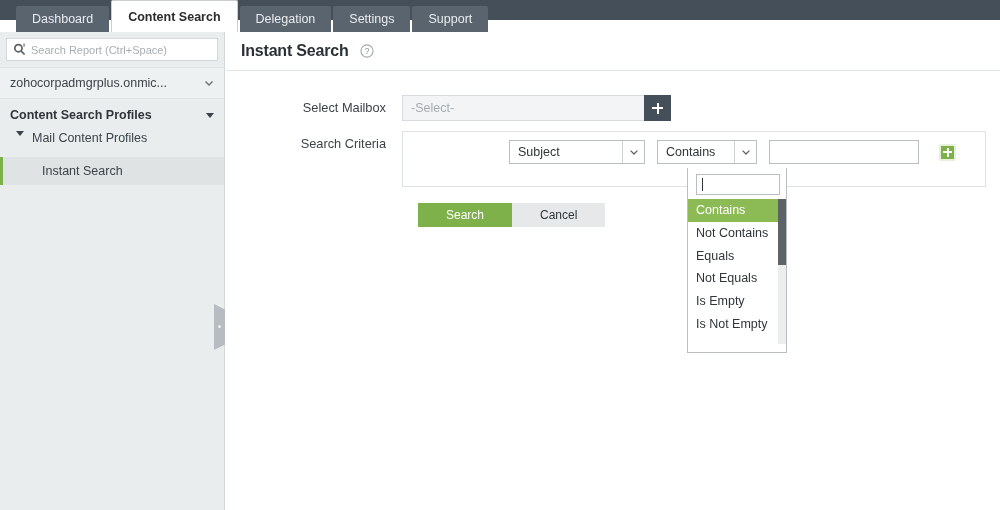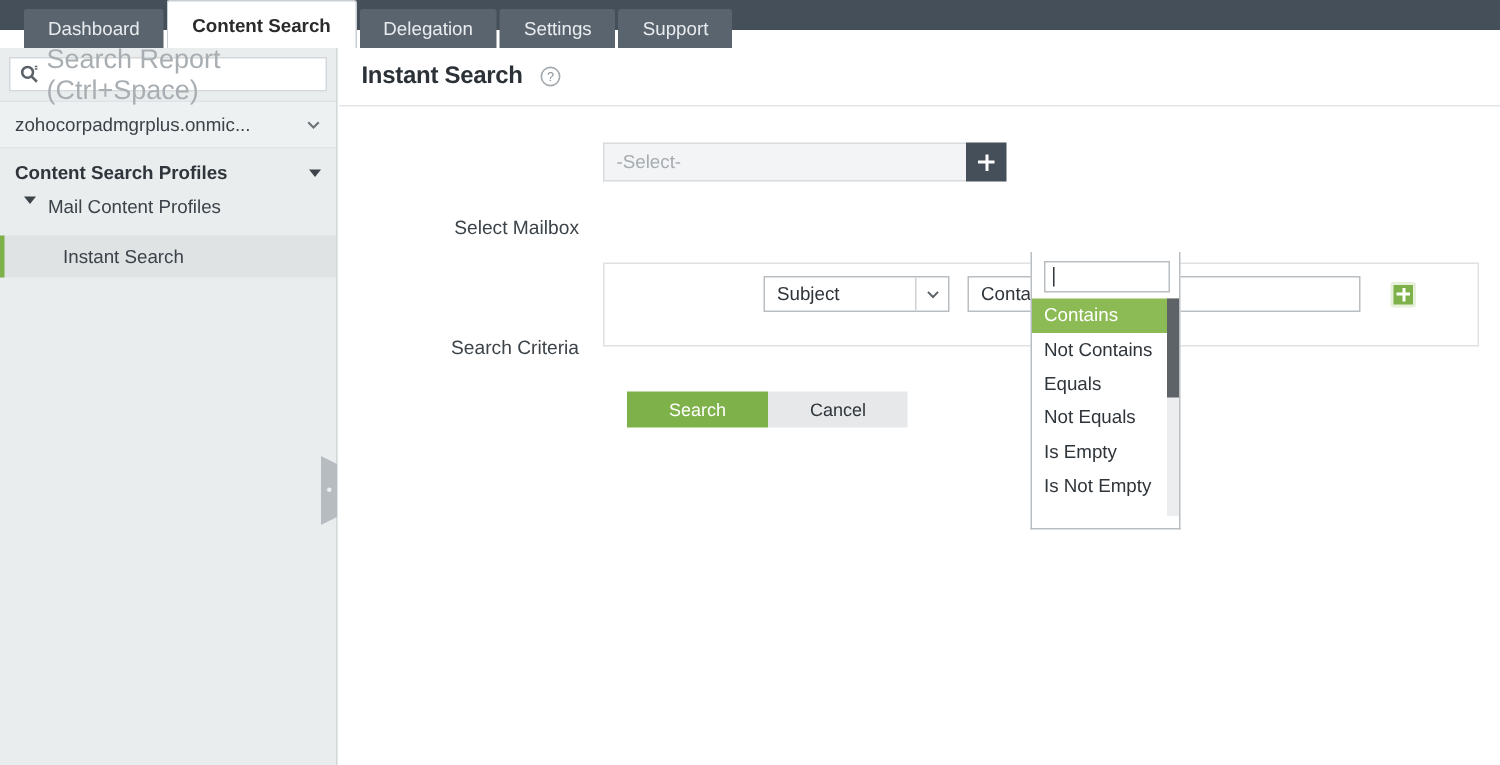--- a/index.html
+++ b/index.html
@@ -36,21 +36,21 @@
   .sidebar {
     position: absolute; left: 0; top: 32px; width: 225px; height: 478px;
     background: #e9edee; border-right: 1px solid #d2d7d9;
   }
   .search-wrap { padding: 6px 6px 0 6px; }
   .search-box {
     position: relative; height: 23px; background: #ffffff;
     border: 1px solid #d4d8da; display: flex; align-items: center;
   }
   .search-ico { width: 24px; display: flex; align-items: center; justify-content: center; flex: 0 0 24px; }
-  .search-ph { font-size: 18px; color: #a9aeb2; }
+  .search-ph { font-size: 11px; color: #a9aeb2; }
 
   .tenant {
     margin-top: 6px; height: 32px; border-top: 1px solid #dfe3e5; border-bottom: 1px solid #dfe3e5;
     background: #eef1f2; display: flex; align-items: center; padding: 0 10px;
     font-size: 12.5px; color: #3c4349; cursor: pointer;
   }
   .tenant .tname { flex: 1; white-space: nowrap; overflow: hidden; }
   .caret-dn { width: 10px; height: 10px; }
 
   .sec-head {
@@ -89,21 +89,21 @@
     height: 39px; display: flex; align-items: center; padding: 0 0 0 15px;
     border-bottom: 1px solid #e2e5e7;
   }
   .page-title { font-size: 16px; font-weight: bold; color: #2b3136; letter-spacing: -0.2px; }
   .help-ico { margin-left: 12px; width: 14px; height: 14px; }
 
   .form { padding-top: 24px; position: relative; }
   .row { display: flex; align-items: flex-start; margin-bottom: 10px; }
   .row-label {
     width: 176px; text-align: right; padding-right: 16px;
-    font-size: 12.8px; color: #3c4349; line-height: 26px; margin-top: 44px;
+    font-size: 12.8px; color: #3c4349; line-height: 26px;
   }
 
   .mailbox-field { display: flex; width: 269px; height: 26px; }
   .mailbox-input {
     flex: 1; background: #f3f4f5; border: 1px solid #d9dcde; border-right: none;
     font-size: 12.5px; color: #a7acb0; padding: 0 8px; line-height: 24px;
   }
   .mailbox-add {
     width: 27px; background: #454f59; display: flex; align-items: center; justify-content: center;
     cursor: pointer;
@@ -122,21 +122,21 @@
   .sel {
     position: relative; height: 24px; border: 1px solid #b9bec2; background: #ffffff;
     display: flex; align-items: center; font-size: 12.5px; color: #2f353a;
     cursor: pointer;
   }
   .sel .sel-txt { padding: 0 8px; flex: 1; white-space: nowrap; }
   .sel .sel-arrow {
     width: 22px; height: 22px; border-left: 1px solid #cdd1d4;
     display: flex; align-items: center; justify-content: center; flex: 0 0 22px;
   }
-  .sel-field { width: 124px; }
+  .sel-field { width: 136px; }
   .sel-oper { width: 100px; margin-left: 12px; }
 
   .val-input {
     width: 150px; height: 24px; margin-left: 12px;
     border: 1px solid #b9bec2; background: #ffffff; padding: 0 6px;
     font-size: 12.5px; color: #2f353a;
   }
   .add-crit {
     width: 17px; height: 17px; margin-left: 20px; background: #7fb14b; border-radius: 2px;
     border: 2px solid #e6f0da;

